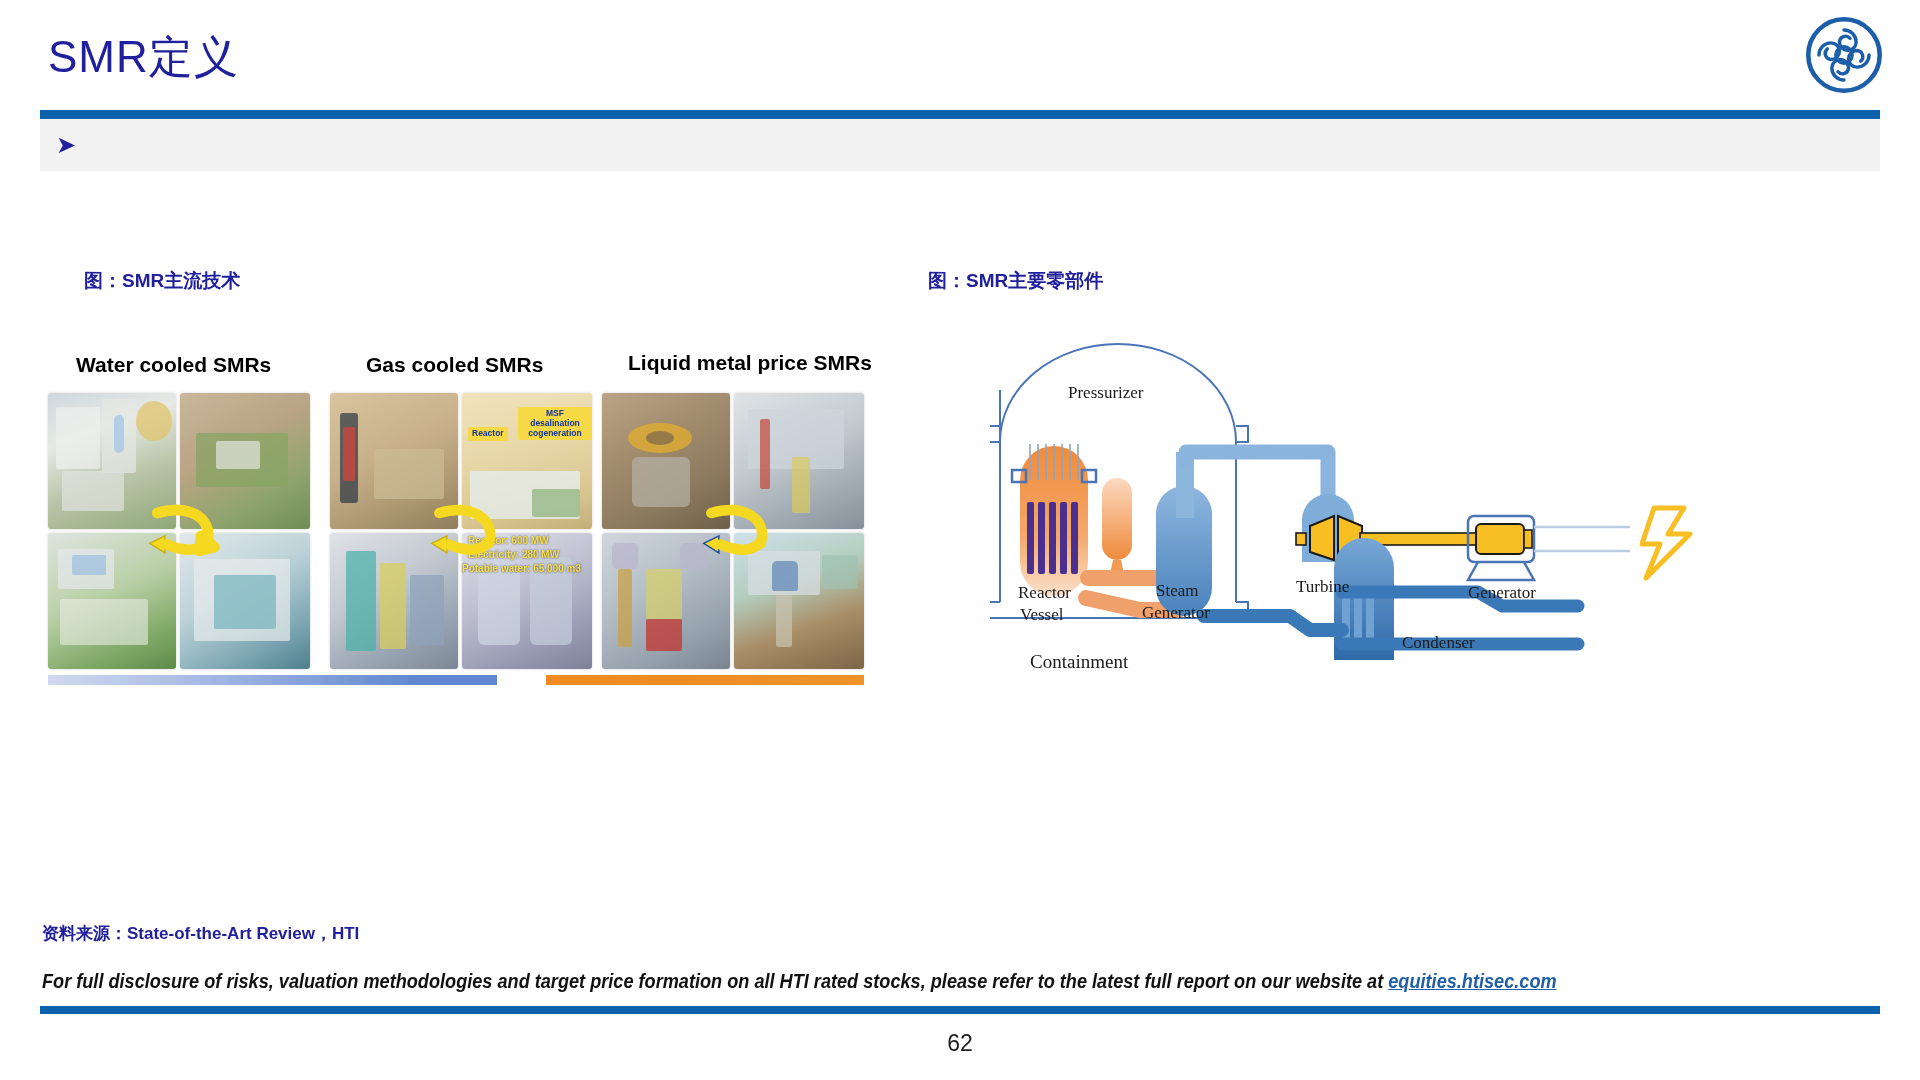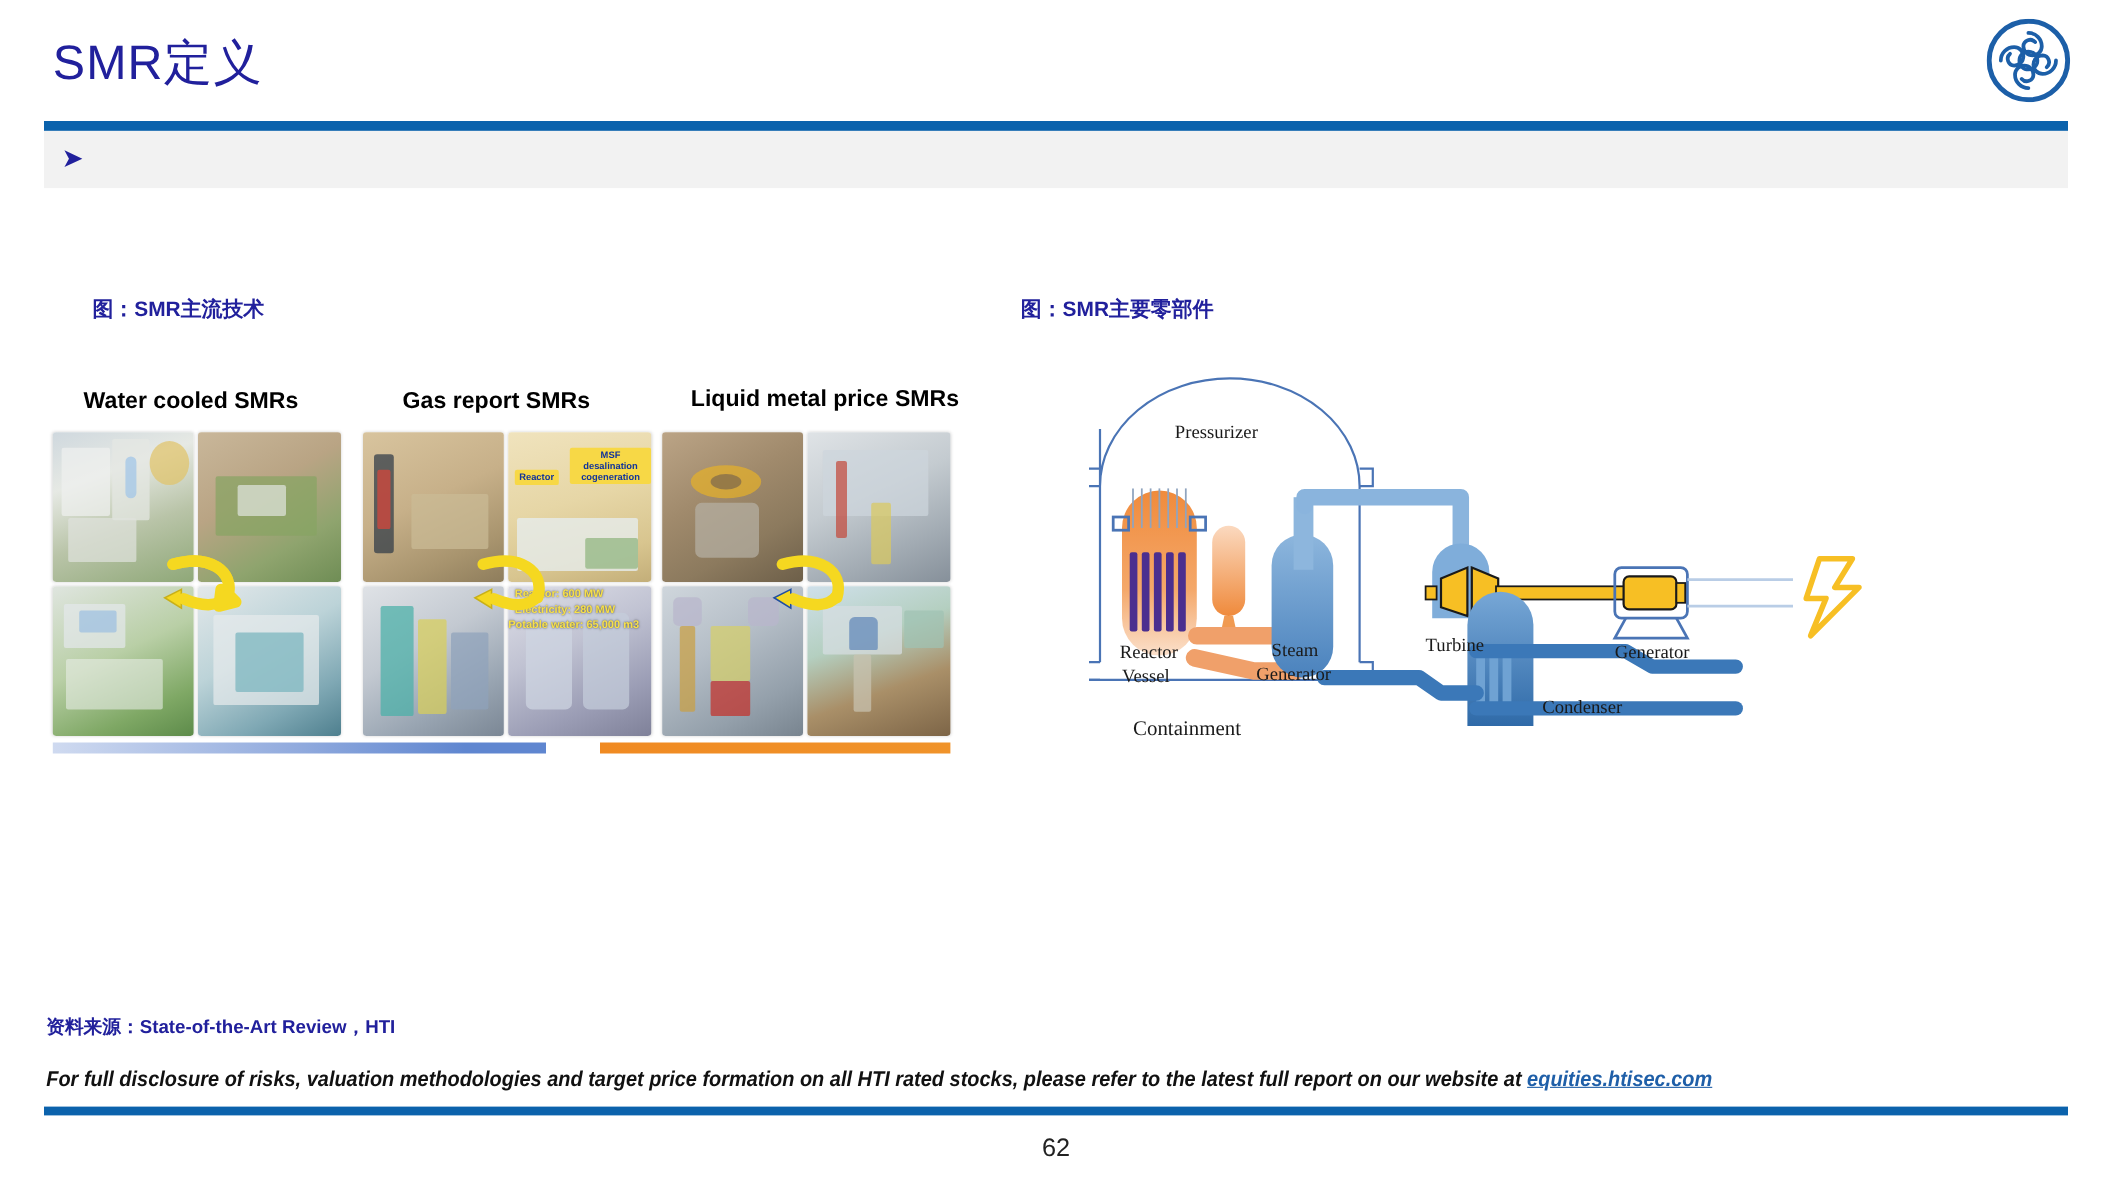--- a/index.html
+++ b/index.html
@@ -311,21 +311,21 @@
 <div id="banner">
   <span id="banner-bullet">➤</span>
 </div>
 
 <div class="fig-caption" id="caption-left">图：SMR主流技术</div>
 <div class="fig-caption" id="caption-right">图：SMR主要零部件</div>
 
 <div id="fig-smr-tech">
 
   <div class="tech-col-title" id="tech-title-water">Water cooled SMRs</div>
-  <div class="tech-col-title" id="tech-title-gas">Gas report SMRs</div>
+  <div class="tech-col-title" id="tech-title-gas">Gas cooled SMRs</div>
   <div class="tech-col-title" id="tech-title-liquid">Liquid metal price SMRs</div>
 
   <div class="tech-group" id="tech-group-water">
     <div class="photo-cell cell-tl ph-plant-aerial">
       <div class="blot" style="left:8px;top:14px;width:44px;height:62px;background:#eef0ee;"></div>
       <div class="blot" style="left:54px;top:6px;width:34px;height:74px;background:#e4e7e3;"></div>
       <div class="blot" style="left:66px;top:22px;width:10px;height:38px;background:#9fc5e8;border-radius:6px;"></div>
       <div class="blot" style="left:14px;top:78px;width:62px;height:40px;background:#dfe2dc;"></div>
       <div class="blot" style="left:88px;top:8px;width:36px;height:40px;background:#e0c46a;border-radius:50%;"></div>
     </div>

